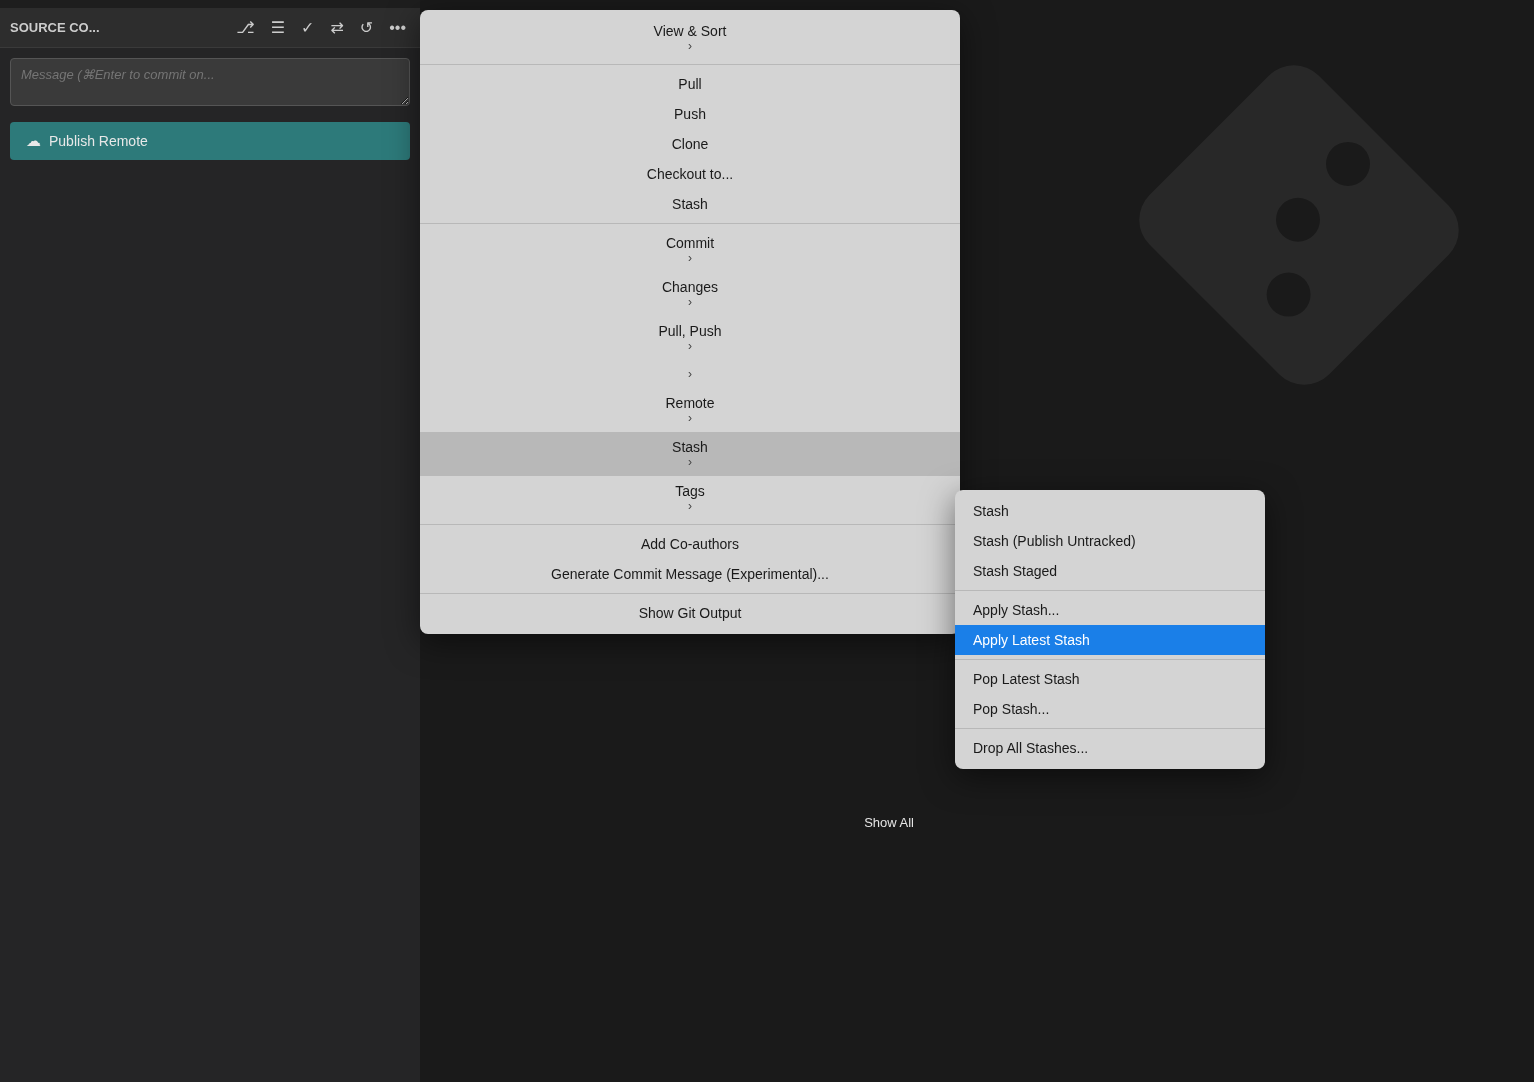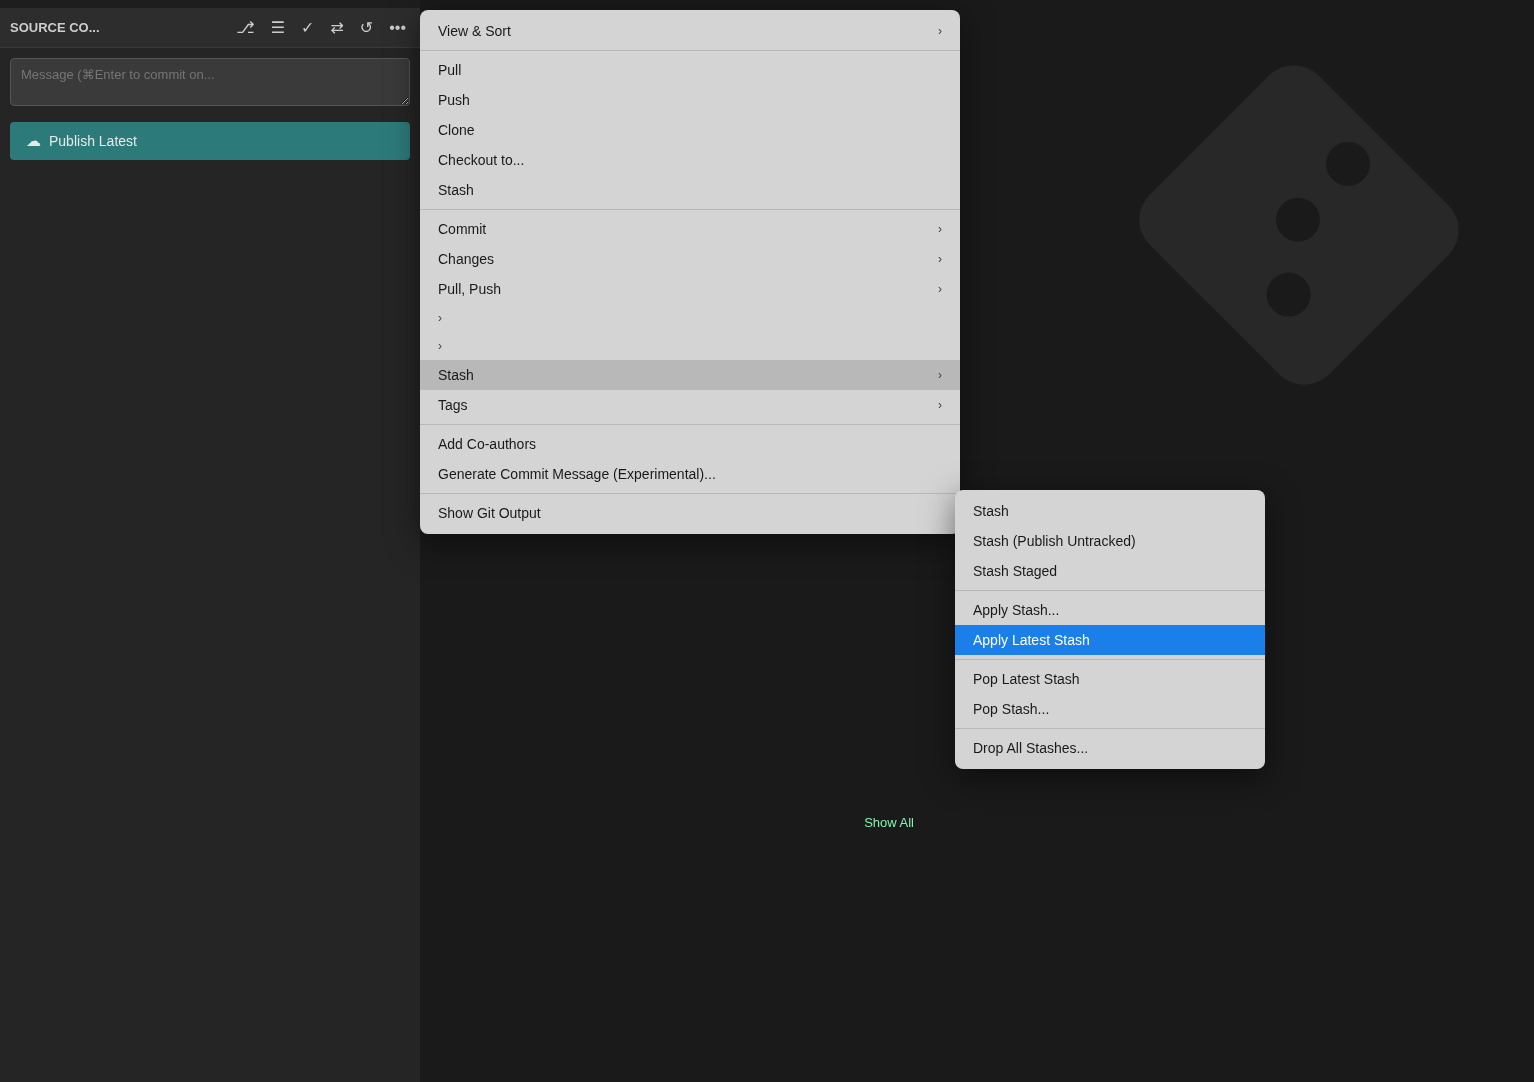--- a/index.html
+++ b/index.html
@@ -60,20 +60,21 @@
     .commit-input {
       width: 100%;
       background: #3a3a3a;
       border: 1px solid #555;
       border-radius: 4px;
       color: #888;
       font-size: 13px;
       padding: 8px 10px;
       outline: none;
       font-family: inherit;
+      font-style: italic;
     }
 
     
     .publish-btn {
       margin: 6px 10px 10px 10px;
       background: #2d7a7a;
       border: none;
       border-radius: 4px;
       color: #e8e8e8;
       font-size: 14px;
@@ -108,21 +109,21 @@
       width: 350px;
       height: 350px;
       opacity: 0.06;
     }
 
     
     .show-all {
       position: absolute;
       bottom: 252px;
       right: 620px;
-      color: #86efac;
+      color: #e5e5e5;
       font-size: 13px;
     }
 
     
     .main-menu {
       position: absolute;
       top: 10px;
       left: 420px;
       width: 540px;
       background: #d4d4d4;
@@ -134,20 +135,21 @@
 
     .menu-item {
       display: flex;
       align-items: center;
       justify-content: space-between;
       padding: 7px 18px;
       font-size: 14px;
       color: #1a1a1a;
       cursor: pointer;
       user-select: none;
+      flex-direction: column;
     }
 
     .menu-item.stash-hovered {
       background: #b8b8b8;
     }
 
     .menu-divider {
       height: 1px;
       background: #b8b8b8;
       margin: 4px 0;
@@ -210,21 +212,21 @@
     <span class="toolbar-icon">↺</span>
     <span class="toolbar-icon">•••</span>
   </div>
 
   <div class="commit-input-area">
     <textarea class="commit-input" rows="2" placeholder="Message (⌘Enter to commit on..." style=""></textarea>
   </div>
 
   <button class="publish-btn">
     <span class="publish-btn-icon">☁</span>
-    <span>Publish Latest</span>
+    <span>Publish Remote</span>
   </button>
 </div>
 
 <div class="right-area">
 
   <div class="bg-git-icon">
     <svg viewBox="0 0 100 100" fill="white">
       <path d="M92.71,44.41L55.59,7.29a10,10,0,0,0-14.14,0L7.29,41.45a10,10,0,0,0,0,14.14L44.41,92.71a10,10,0,0,0,14.14,0L92.71,58.55A10,10,0,0,0,92.71,44.41ZM51.48,74.33a6.29,6.29,0,1,1,0-8.9A6.31,6.31,0,0,1,51.48,74.33ZM56,48.5a6.29,6.29,0,1,1-6.29-6.29A6.29,6.29,0,0,1,56,48.5ZM68.45,37a6.29,6.29,0,1,1,0-8.9A6.31,6.31,0,0,1,68.45,37Z"></path>
     </svg>
   </div>
@@ -274,20 +276,21 @@
   <div class="menu-item">
     <span class="menu-item-label">Pull, Push</span>
     <span class="menu-chevron">›</span>
   </div>
 
   <div class="menu-item">
     <span class="menu-chevron">›</span>
   </div>
 
   <div class="menu-item">
+    <span class="menu-item-label">Remote</span>
     <span class="menu-chevron">›</span>
   </div>
 
   <div class="menu-item stash-hovered">
     <span class="menu-item-label">Stash</span>
     <span class="menu-chevron">›</span>
   </div>
 
   <div class="menu-item">
     <span class="menu-item-label">Tags</span>

